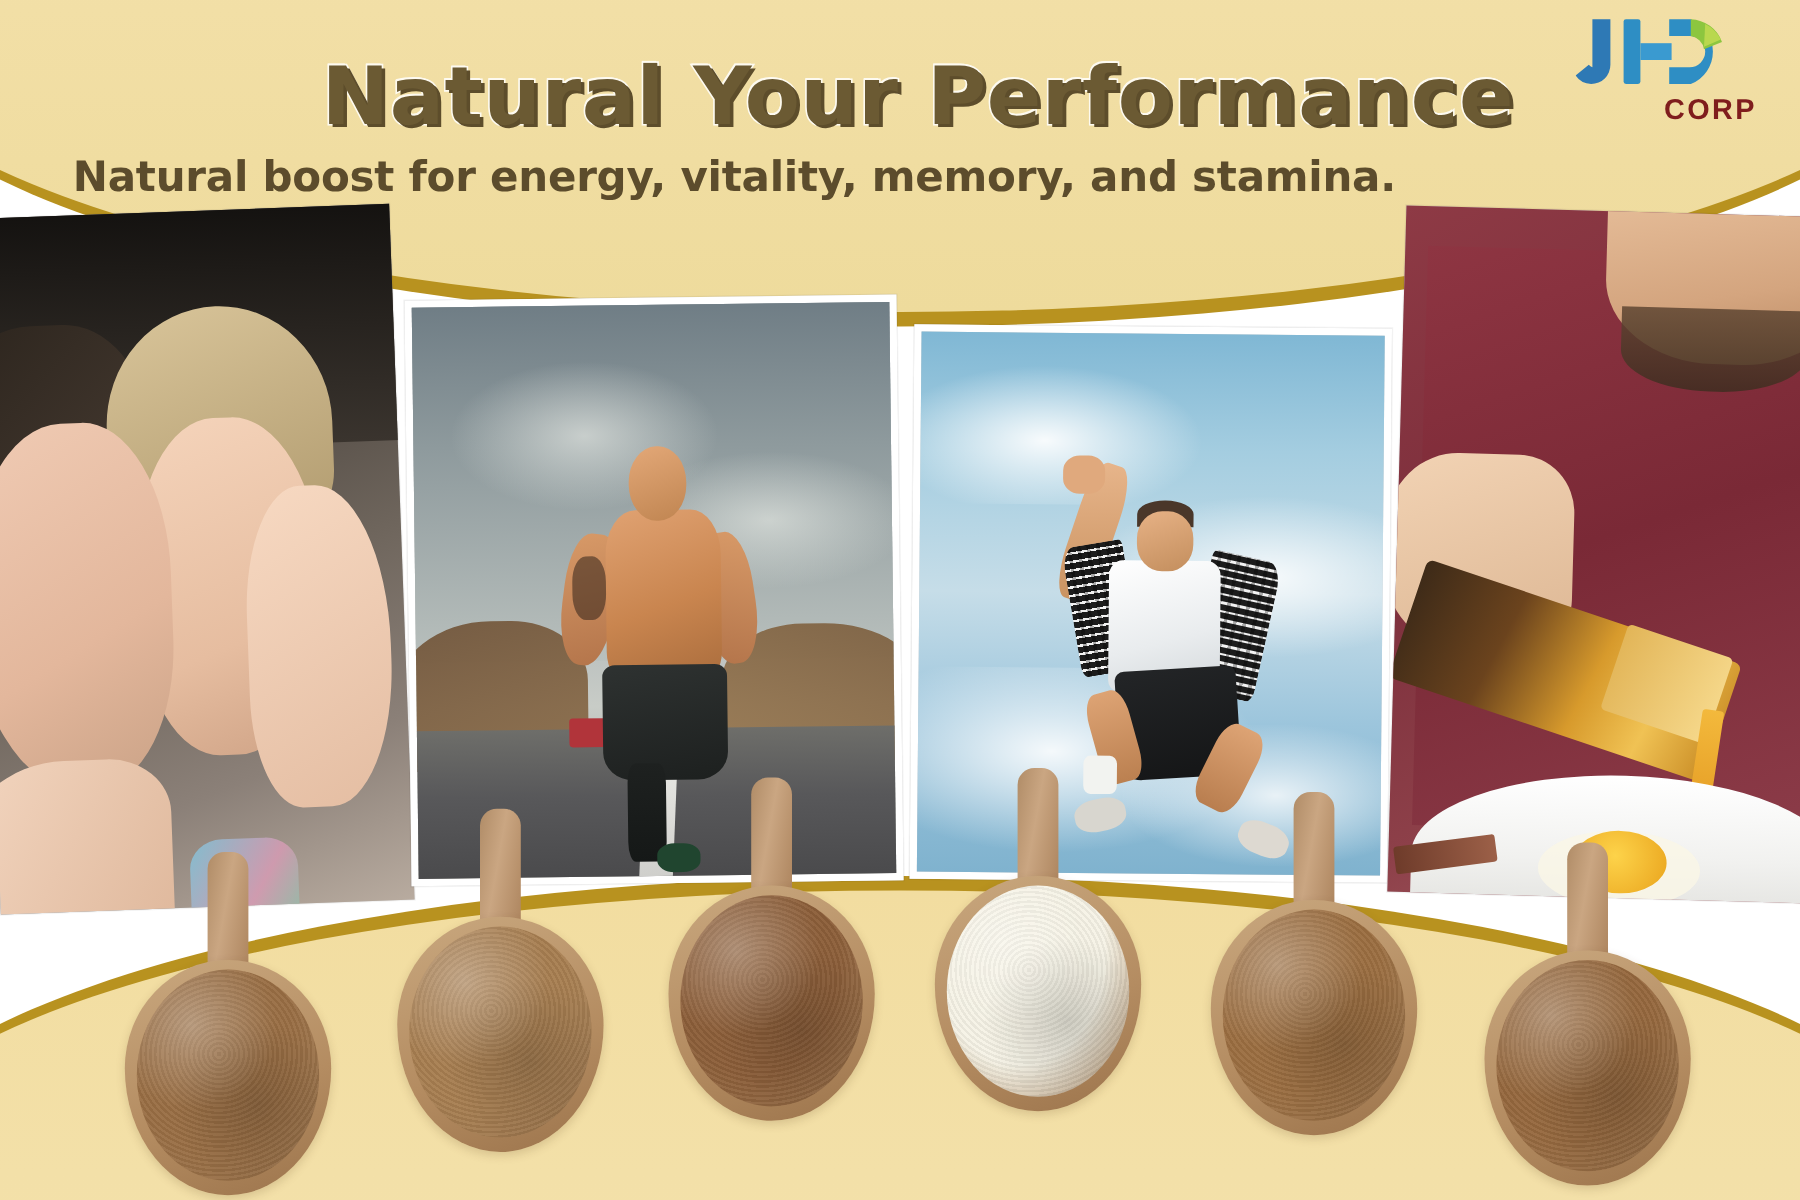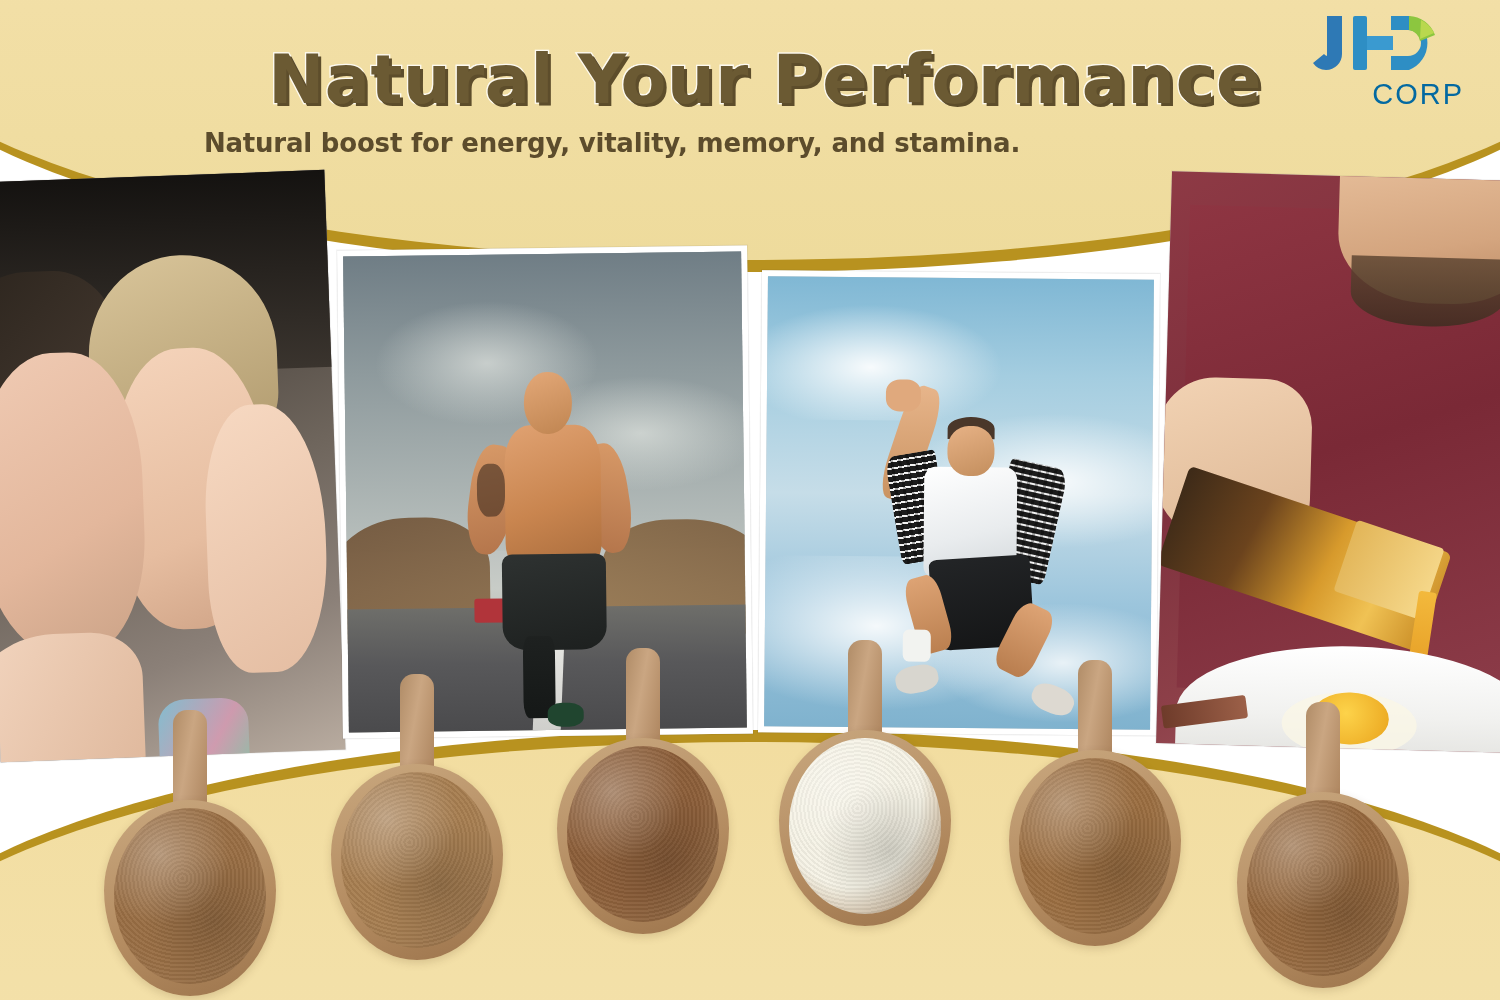--- a/index.html
+++ b/index.html
@@ -70,43 +70,43 @@
     font-size:27px; letter-spacing:1.5px; color:#c0282d;
     font-weight:400; margin-top:-4px;
   }
 
   .logo-right {
     position:absolute; right:32px; top:10px;
     width:160px; text-align:center;
   }
   .jhd-svg { display:block; margin:0 auto; }
   .logo-right-text {
-    font-size:29px; font-weight:normal; letter-spacing:2px;
-    color:#0369a1; margin-top:-2px; text-align:right; padding-right:4px;
+    font-size:24px; font-weight:bold; letter-spacing:2px;
+    color:#7f1d1d; margin-top:-2px; text-align:right; padding-right:4px;
   }
 
   .headline-wrap {
     position:absolute; left:0; top:46px; width:1500px;
     text-align:center; padding-left:30px;
   }
   .headline {
     font-family:"DejaVu Sans", sans-serif;
     font-size:67px; font-weight:bold; letter-spacing:0.5px;
     color:#6b5a33; line-height:1.04;
     -webkit-text-stroke:2.6px #fdfaf0;
     paint-order:stroke fill;
     text-shadow:
        3px 3px 0 #5d4d2b,
       -1px -1px 0 #fdfaf0;
   }
   .subhead {
     position:absolute; left:0; top:128px; width:1208px;
     text-align:center; padding-left:16px;
     font-family:"DejaVu Sans", sans-serif;
-    font-size:26px; font-weight:bold; color:#5c4c2c;
+    font-size:35px; font-weight:bold; color:#5c4c2c;
     letter-spacing:-0.2px;
   }
 
   
   .photos { position:absolute; inset:0; z-index:10; }
   .panel {
     position:absolute; overflow:hidden;
     border:6px solid #ffffff;
     background:#ccc;
     box-shadow:0 0 0 1px rgba(0,0,0,0.05);

